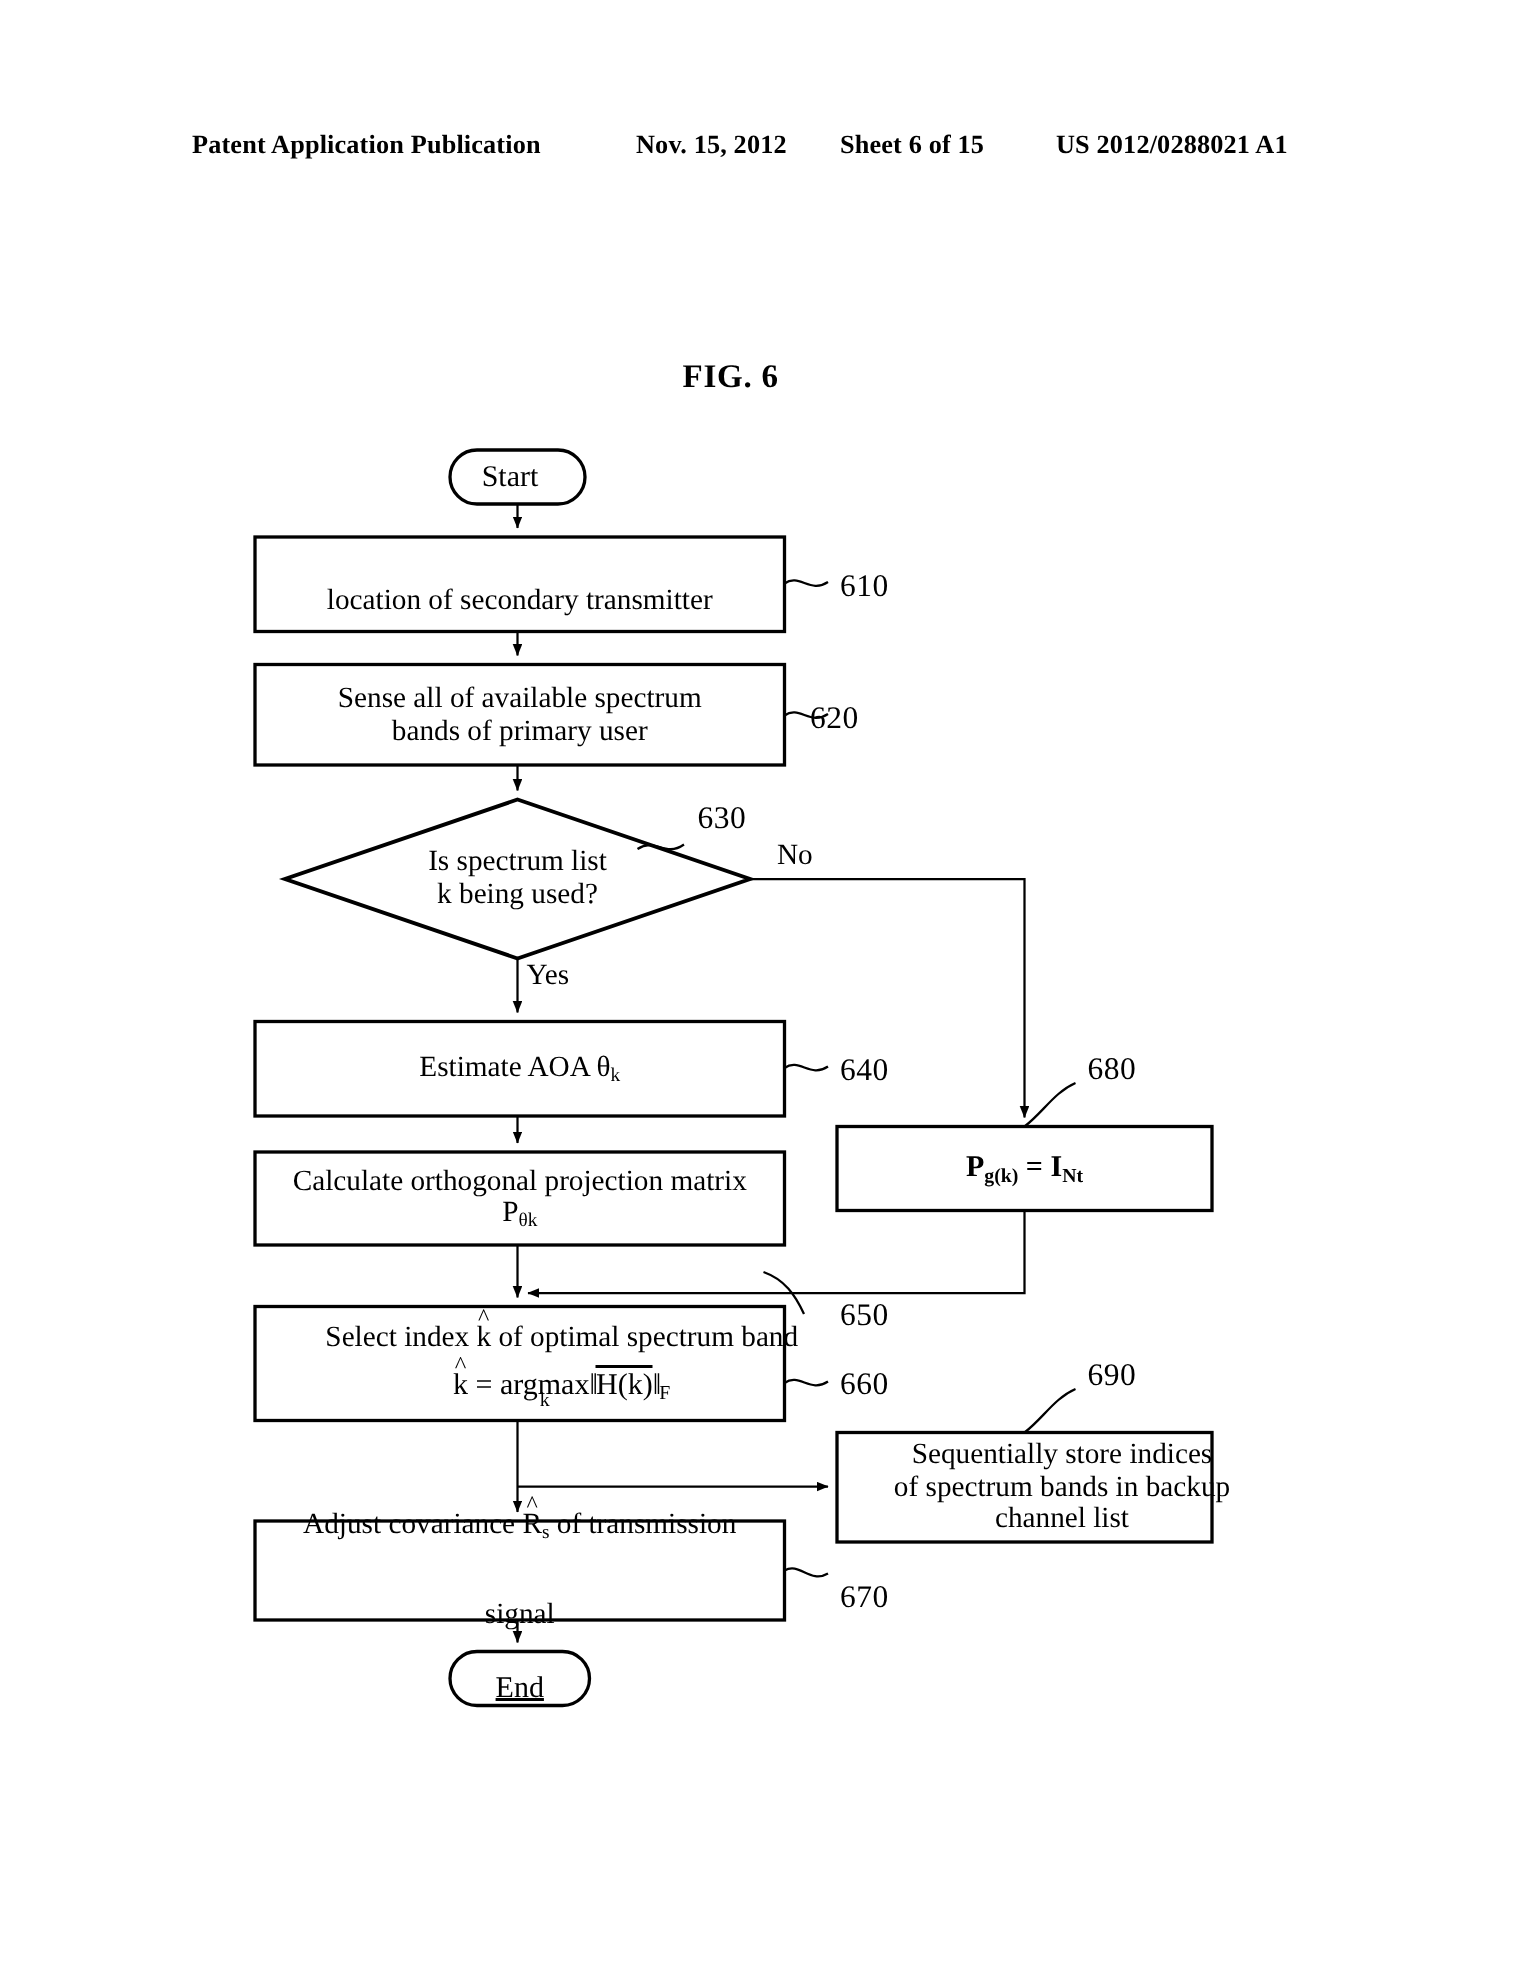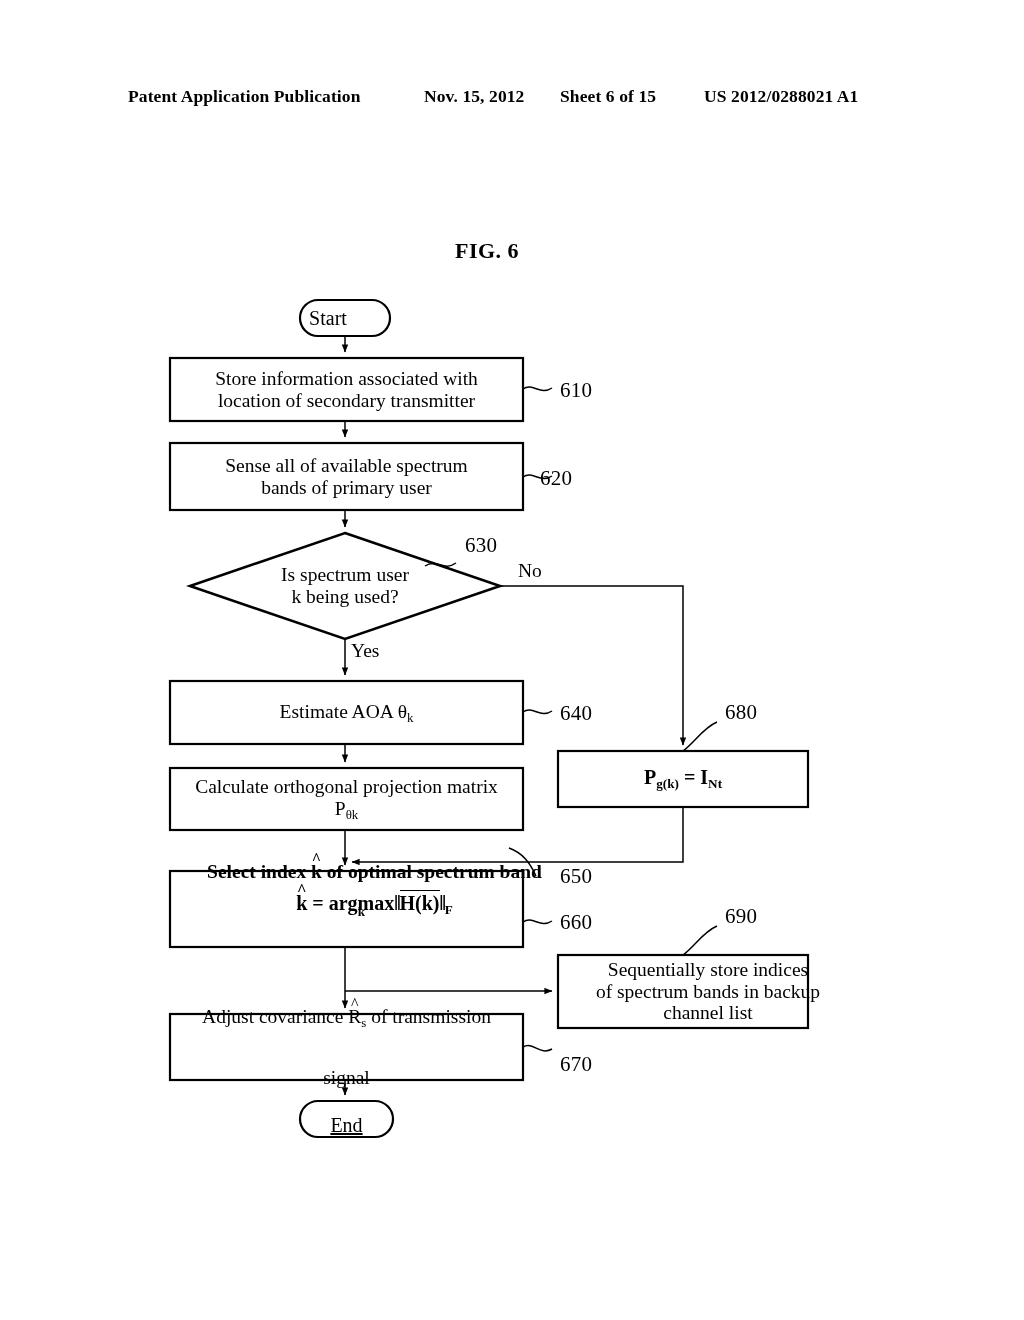--- a/index.html
+++ b/index.html
@@ -225,43 +225,43 @@
 
     <path d="M523,1047 C533,1041 540,1056 552,1049" stroke-width="1.5"></path>
 
     <path d="M683,751 C695,742 703,728 717,722" stroke-width="1.5"></path>
 
     <path d="M683,955 C695,946 703,932 717,926" stroke-width="1.5"></path>
   </g>
 </svg>
 </div>
 
-<div class="terminator" style="left:288px; top:300px; width:80px; height:36px;font-family:Liberation Serif, serif;">
+<div class="terminator" style="left:300px; top:300px; width:80px; height:36px;font-family:Liberation Serif, serif;">
   <span>Start</span>
 </div>
 
 <div class="node" style="left:170px; top:358px; width:353px; height:63px;">
   <span class="txt">
-    <span>Store information associated with</span><br>
+    <br>
     <span>location of secondary transmitter</span>
   </span>
 </div>
 <div class="refnum" style="left:560px; top:378px;">610</div>
 
 <div class="node" style="left:170px; top:443px; width:353px; height:67px;">
   <span class="txt">
     <span>Sense all of available spectrum</span><br>
     <span>bands of primary user</span>
   </span>
 </div>
 <div class="refnum" style="left:540px; top:466px;">620</div>
 
 <div class="node" style="left:225px; top:560px; width:240px; height:52px;">
   <span class="txt">
-    <span>Is spectrum user</span><br>
+    <span>Is spectrum list</span><br>
     <span>k being used?</span>
   </span>
 </div>
 <div class="refnum" style="left:465px; top:533px;">630</div>
 <div class="branch-label" style="left:351px; top:640px;">Yes</div>
 <div class="branch-label" style="left:518px; top:560px;">No</div>
 
 <div class="node" style="left:170px; top:681px; width:353px; height:63px;">
   <span class="txt nobr">
     <span>Estimate AOA θ</span><sub>k</sub>
@@ -270,21 +270,21 @@
 <div class="refnum" style="left:560px; top:701px;">640</div>
 
 <div class="node" style="left:170px; top:768px; width:353px; height:62px;">
   <span class="txt">
     <span>Calculate orthogonal projection matrix</span><br>
     <span class="nobr"><span>P</span><sub>θk</sub></span>
   </span>
 </div>
 <div class="refnum" style="left:560px; top:864px;">650</div>
 
-<div class="node" style="left:170px; top:851px; width:409px; height:76px;font-weight:bold;">
+<div class="node" style="left:170px; top:871px; width:409px; height:76px;">
   <span class="txt">
     <span class="mathline" style="font-size:19.5px;">
       <span>Select index </span><span class="hatwrap"><span class="hat">^</span><span>k</span></span><span> of optimal spectrum band</span>
     </span>
     <span class="mathline" style="margin-top:9px;">
       <span class="hatwrap"><span class="hat">^</span><span>k</span></span><span style="padding:0 5px">=</span><span class="argmax"><span>argmax</span><span class="under">k</span></span><span class="dbl">‖</span><span class="barwrap"><span class="bar"></span><span>H(k)</span></span><span class="dbl">‖</span><sub>F</sub>
     </span>
   </span>
 </div>
 <div class="refnum" style="left:560px; top:910px;">660</div>

